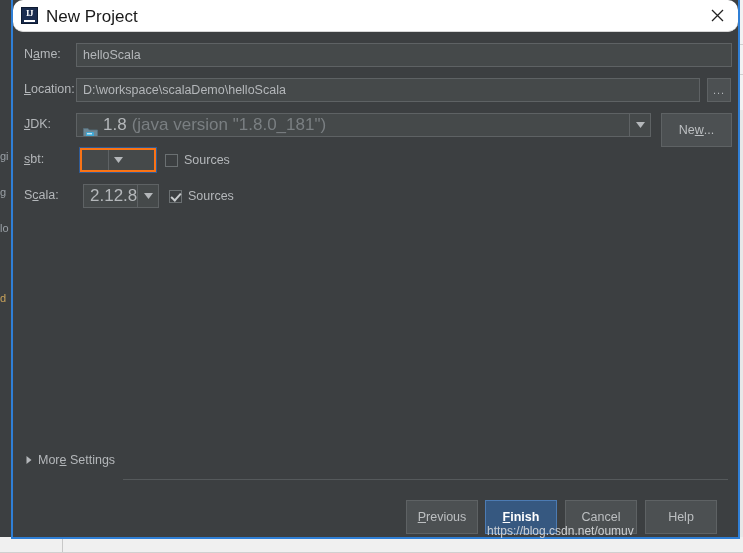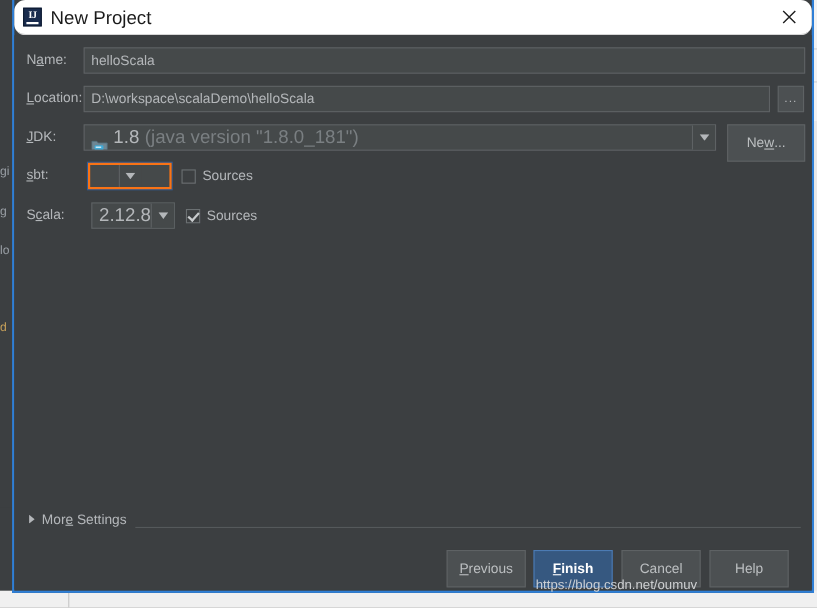--- a/index.html
+++ b/index.html
@@ -304,21 +304,21 @@
   .checkbox-label {
     color: #b4b7ba;
     font-size: 12.5px;
     white-space: nowrap;
   }
 
   
   #more-settings {
     position: absolute;
     left: 11px;
-    top: 432px;
+    top: 420px;
     display: flex;
     align-items: center;
     cursor: pointer;
     height: 16px;
   }
   #more-settings-triangle {
     width: 10px;
     display: flex;
     align-items: center;
     justify-content: center;

